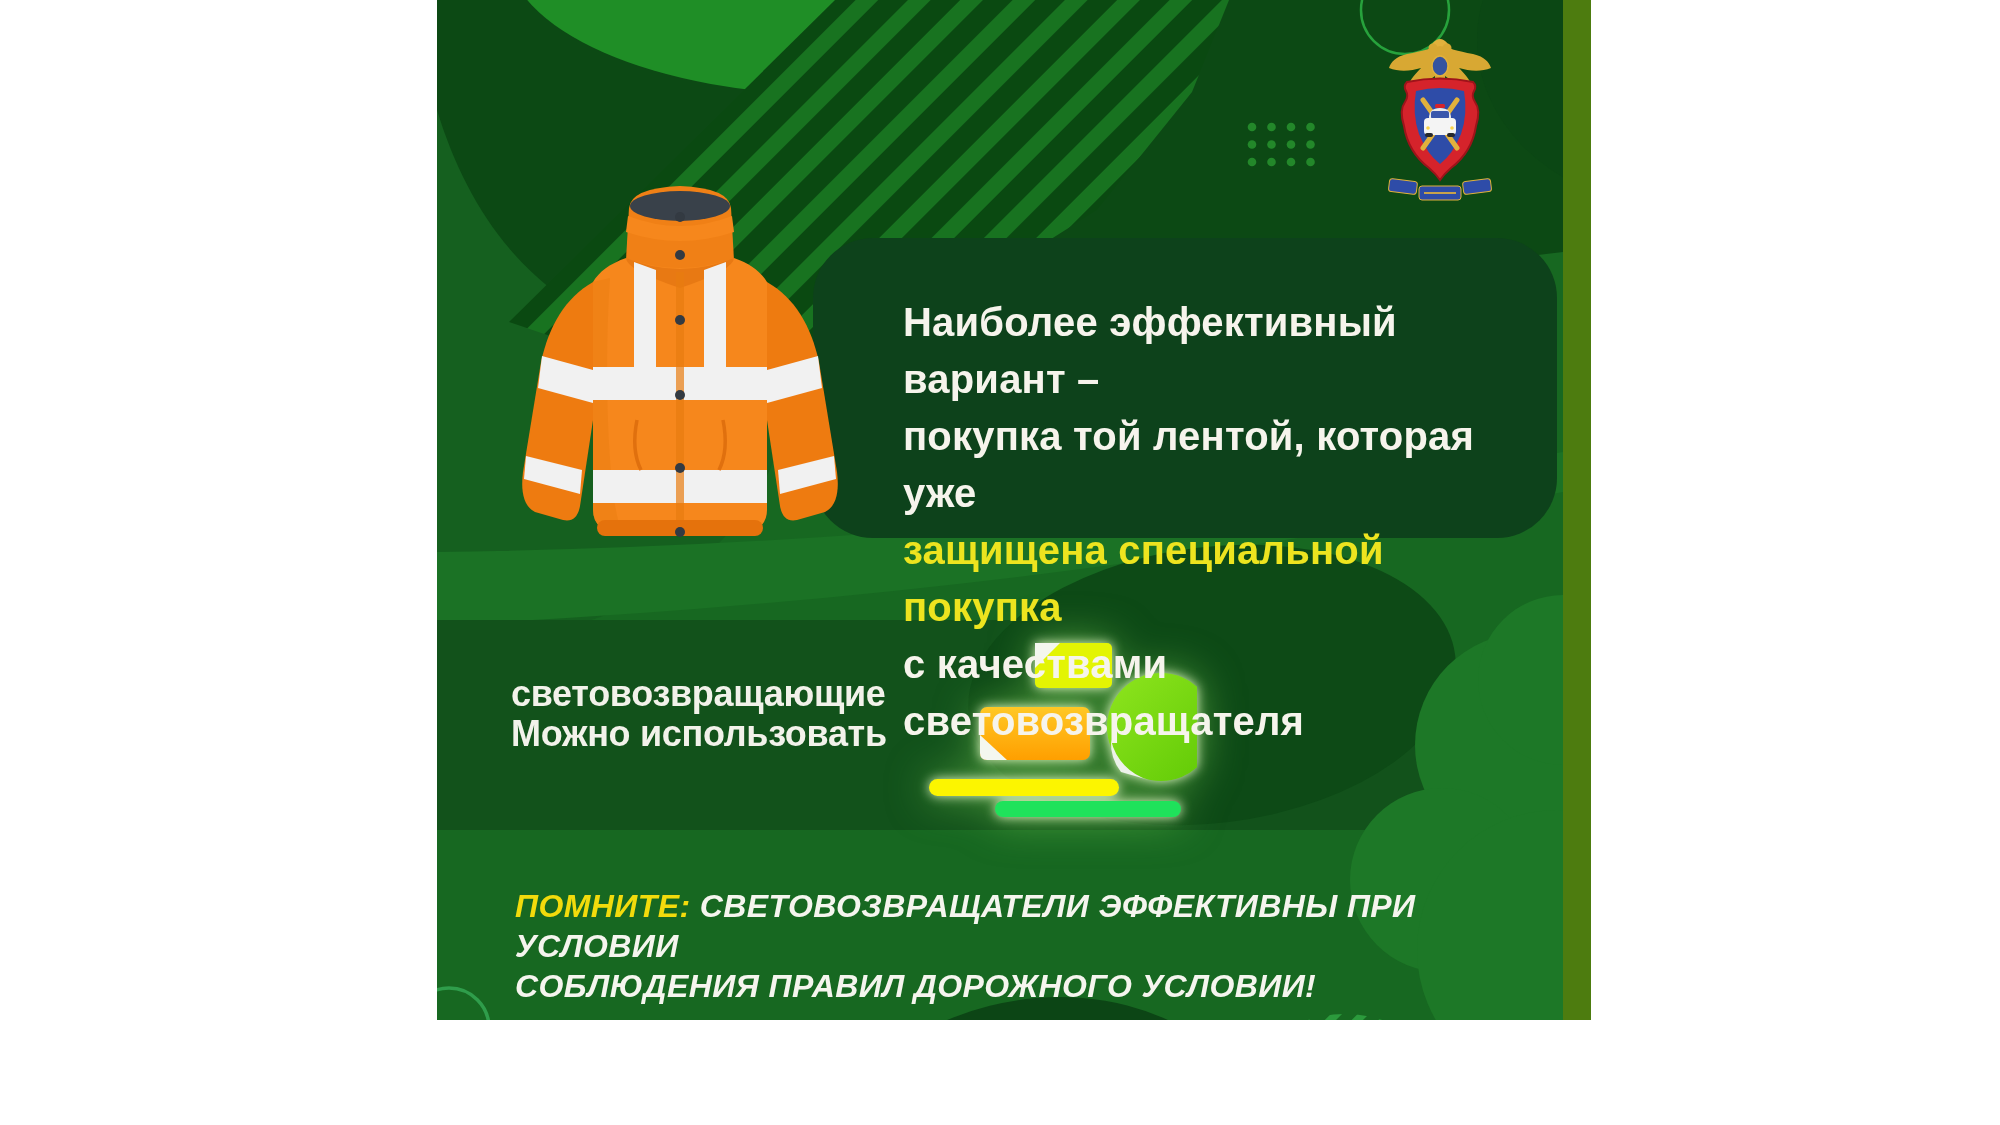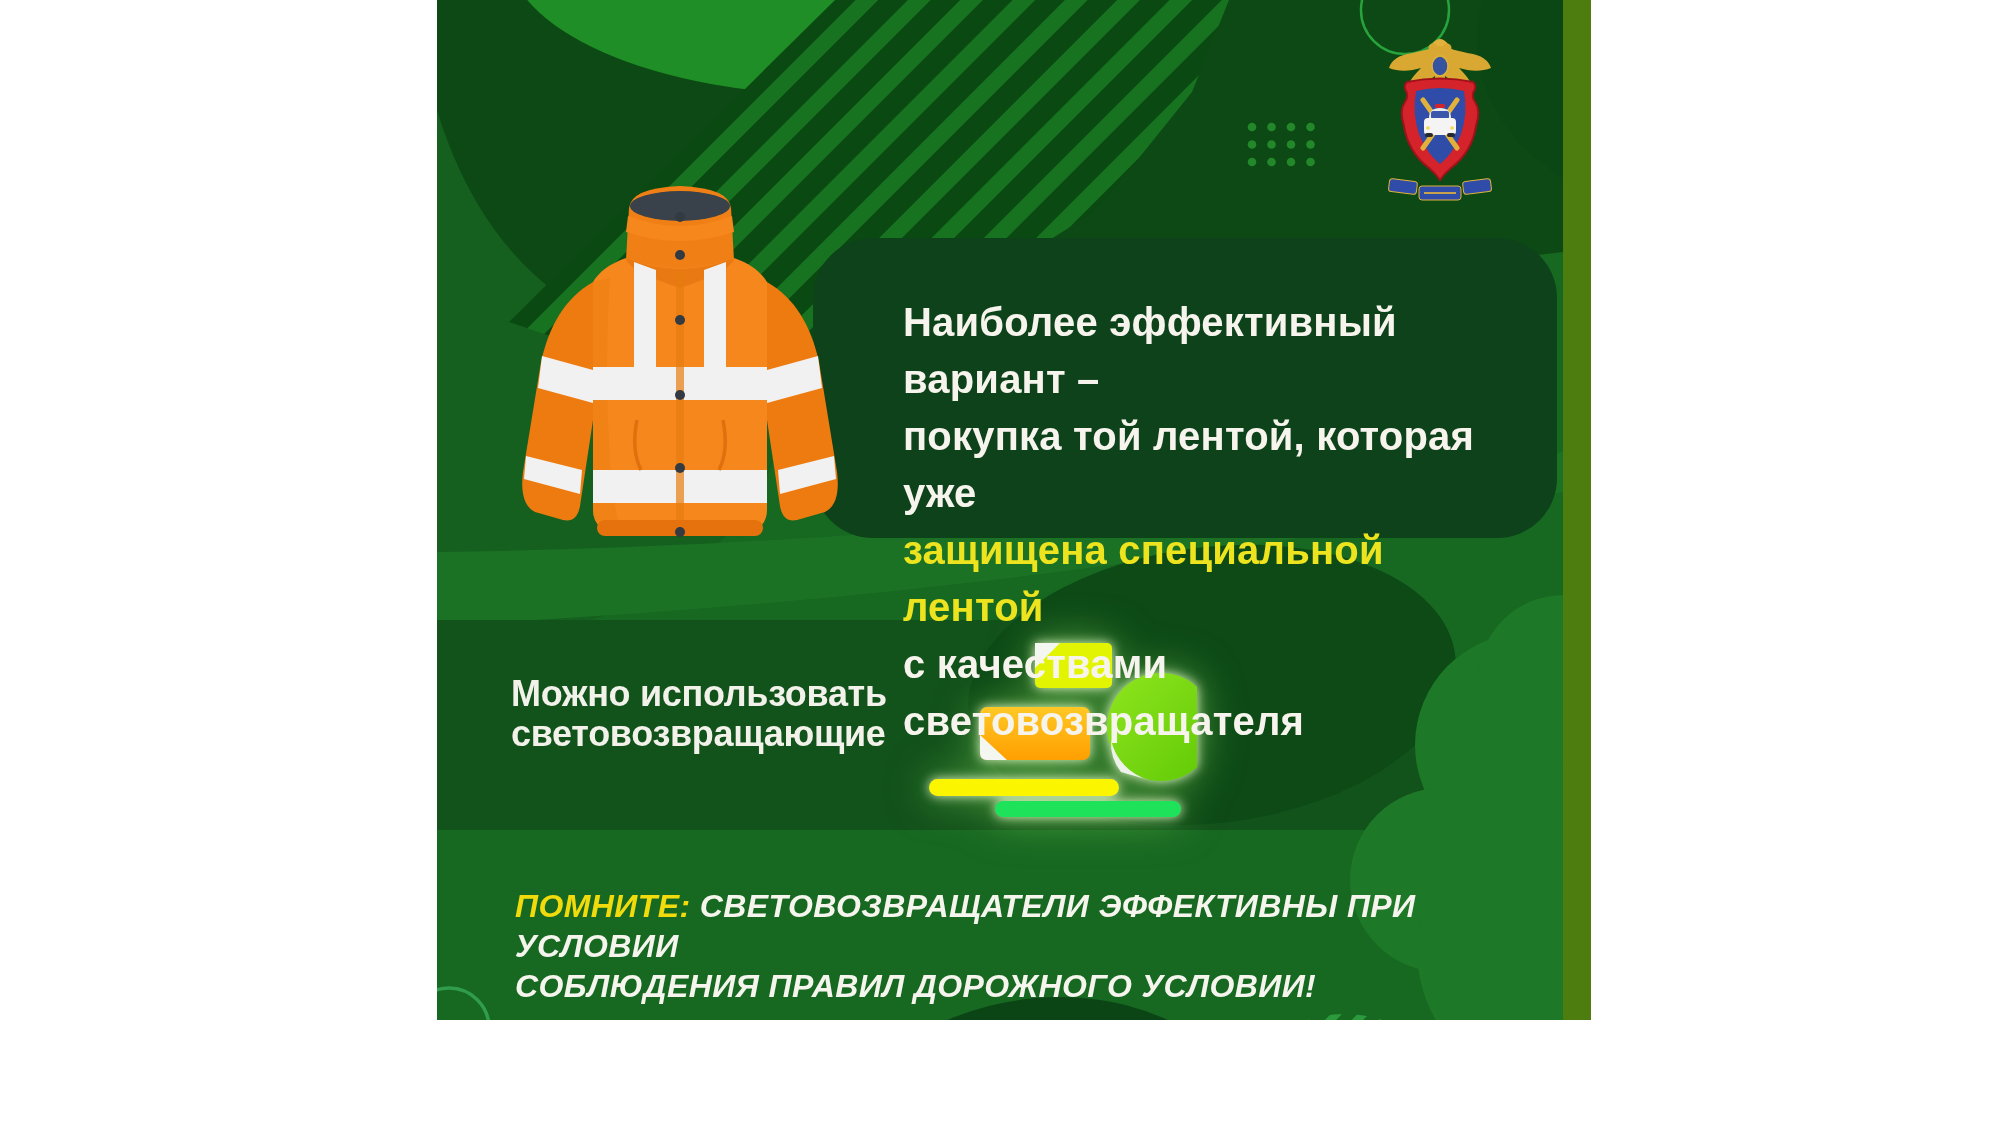--- a/index.html
+++ b/index.html
@@ -185,27 +185,27 @@
         <circle cx="236" cy="97" r="54" fill="url(#gGr)"></circle>
         <path d="M186,110 A54,54 0 0,0 224,150 L196,142 Q185,128 186,110 Z" fill="#EDF2EA"></path>
       </g>
       <rect x="4" y="149" width="190" height="17" rx="8.5" fill="#FCF500"></rect>
       <rect x="70" y="171" width="186" height="16" rx="8" fill="#1FE25B"></rect>
     </svg>
 
     <div class="abs main-text">
       <div>Наиболее эффективный вариант –</div>
       <div>покупка той лентой, которая уже</div>
-      <div class="hl">защищена специальной лентой</div>
+      <div class="hl">защищена специальной покупка</div>
       <div>с качествами световозвращателя</div>
     </div>
 
     <div class="abs note-text">
+      <div>световозвращающие</div>
       <div>Можно использовать</div>
-      <div>световозвращающие</div>
     </div>
 
     <div class="abs warning">
       <span class="wy">ПОМНИТЕ:</span><span> СВЕТОВОЗВРАЩАТЕЛИ ЭФФЕКТИВНЫ ПРИ УСЛОВИИ</span><br>
       <span>СОБЛЮДЕНИЯ ПРАВИЛ ДОРОЖНОГО УСЛОВИИ!</span>
     </div>
 
   </div>
 </div>
 

